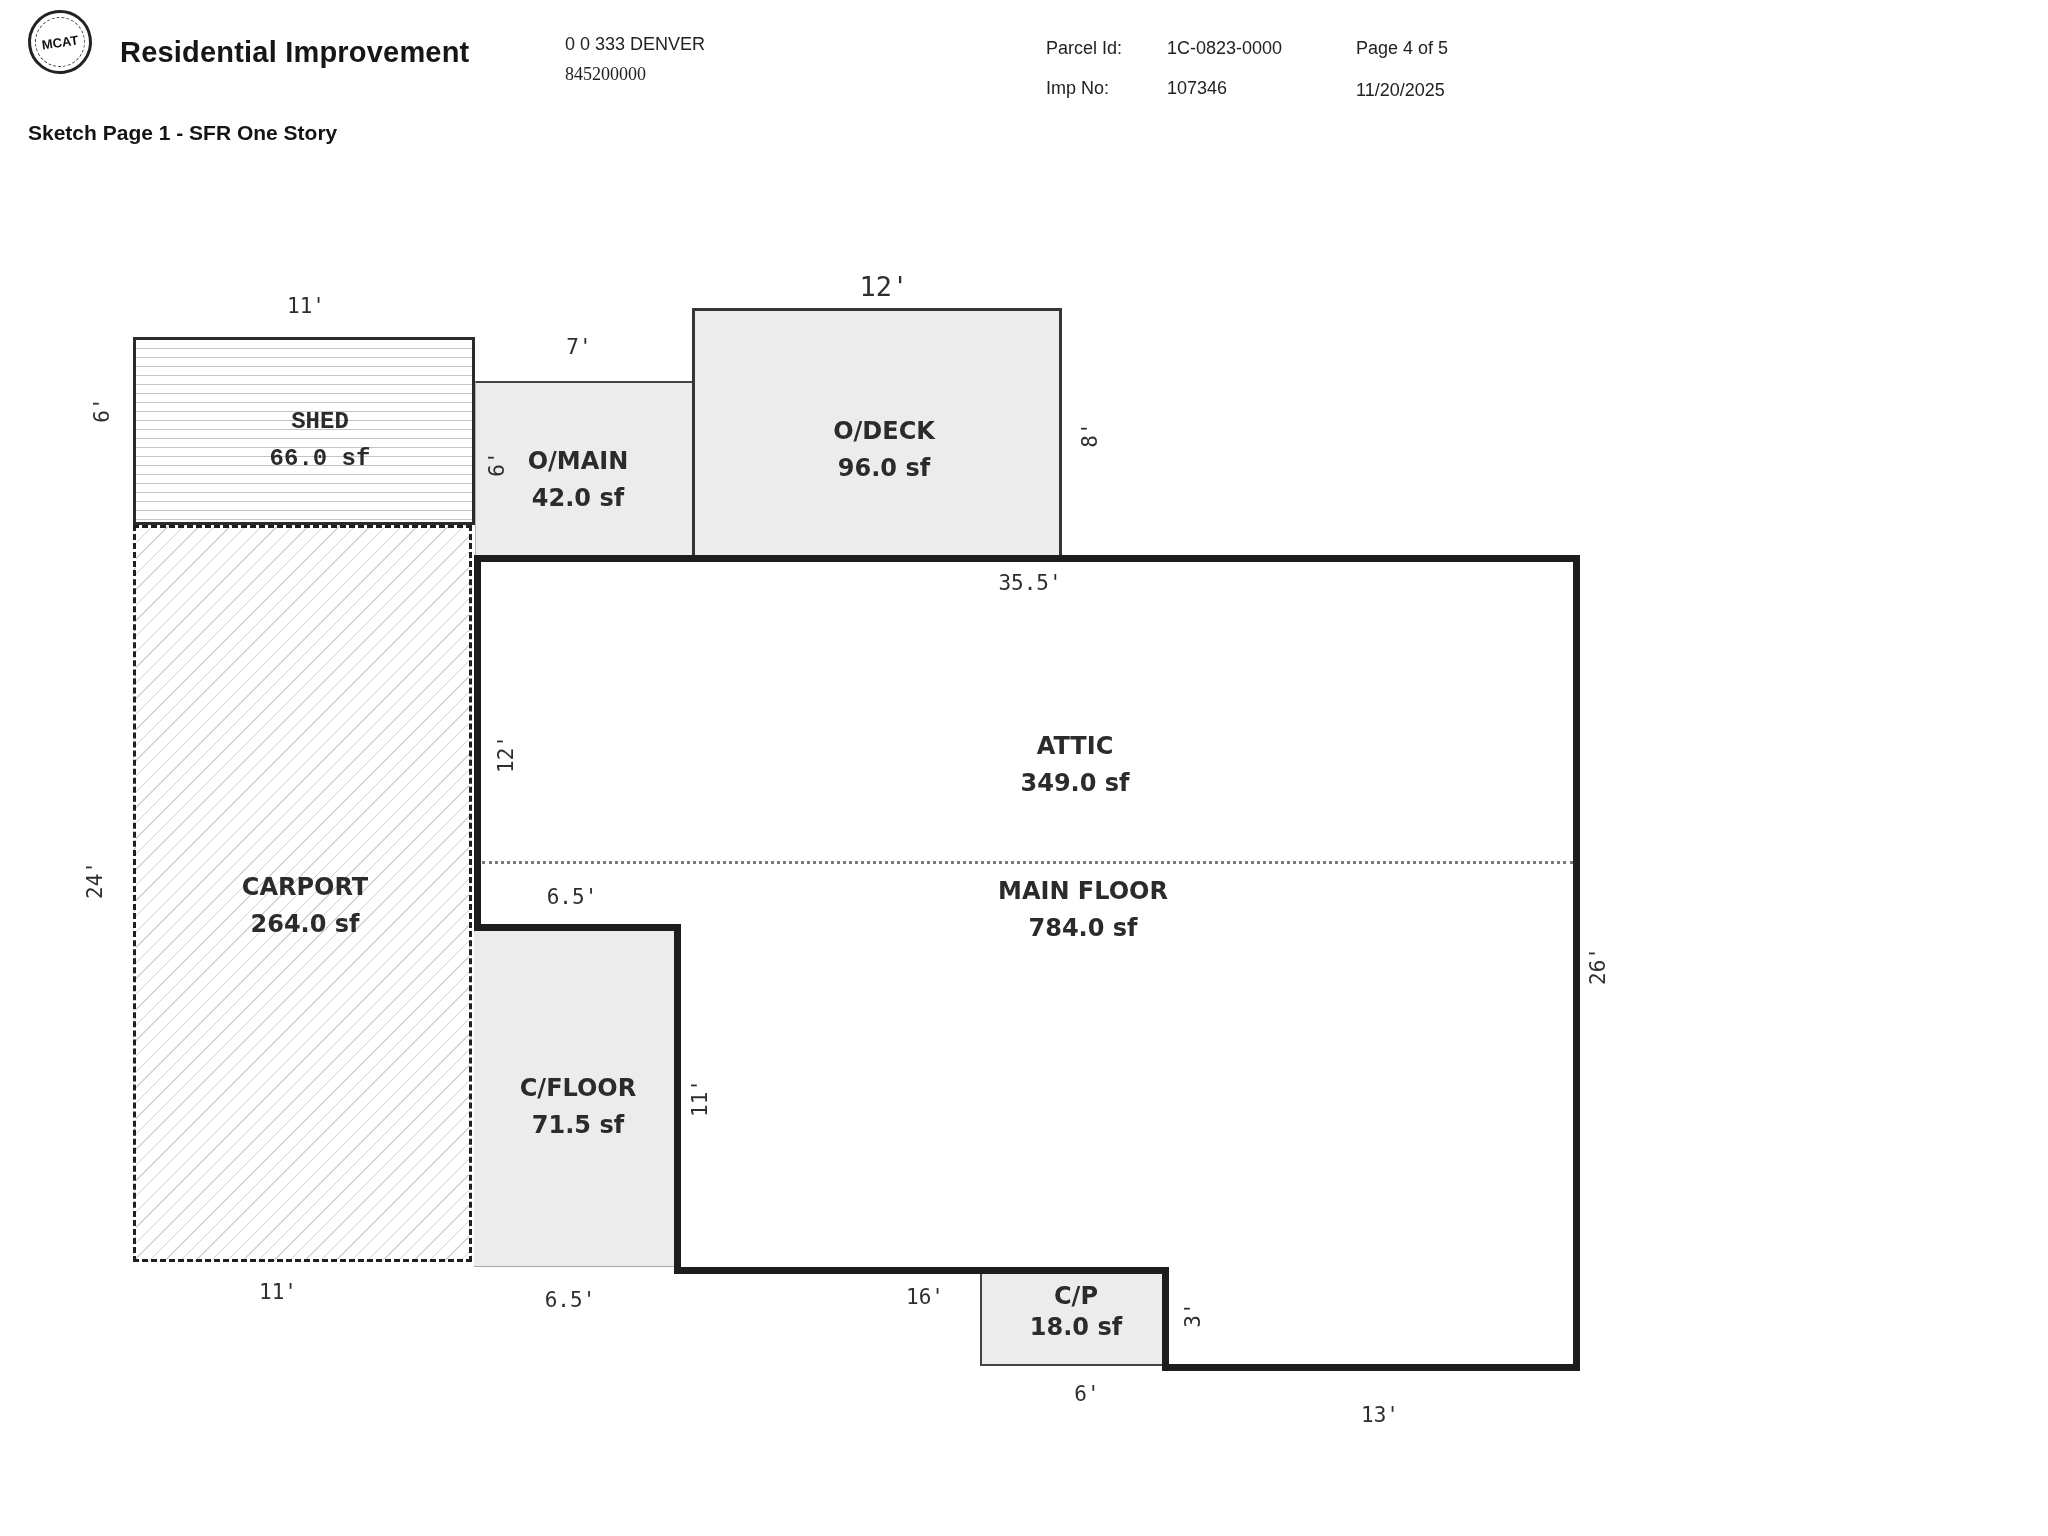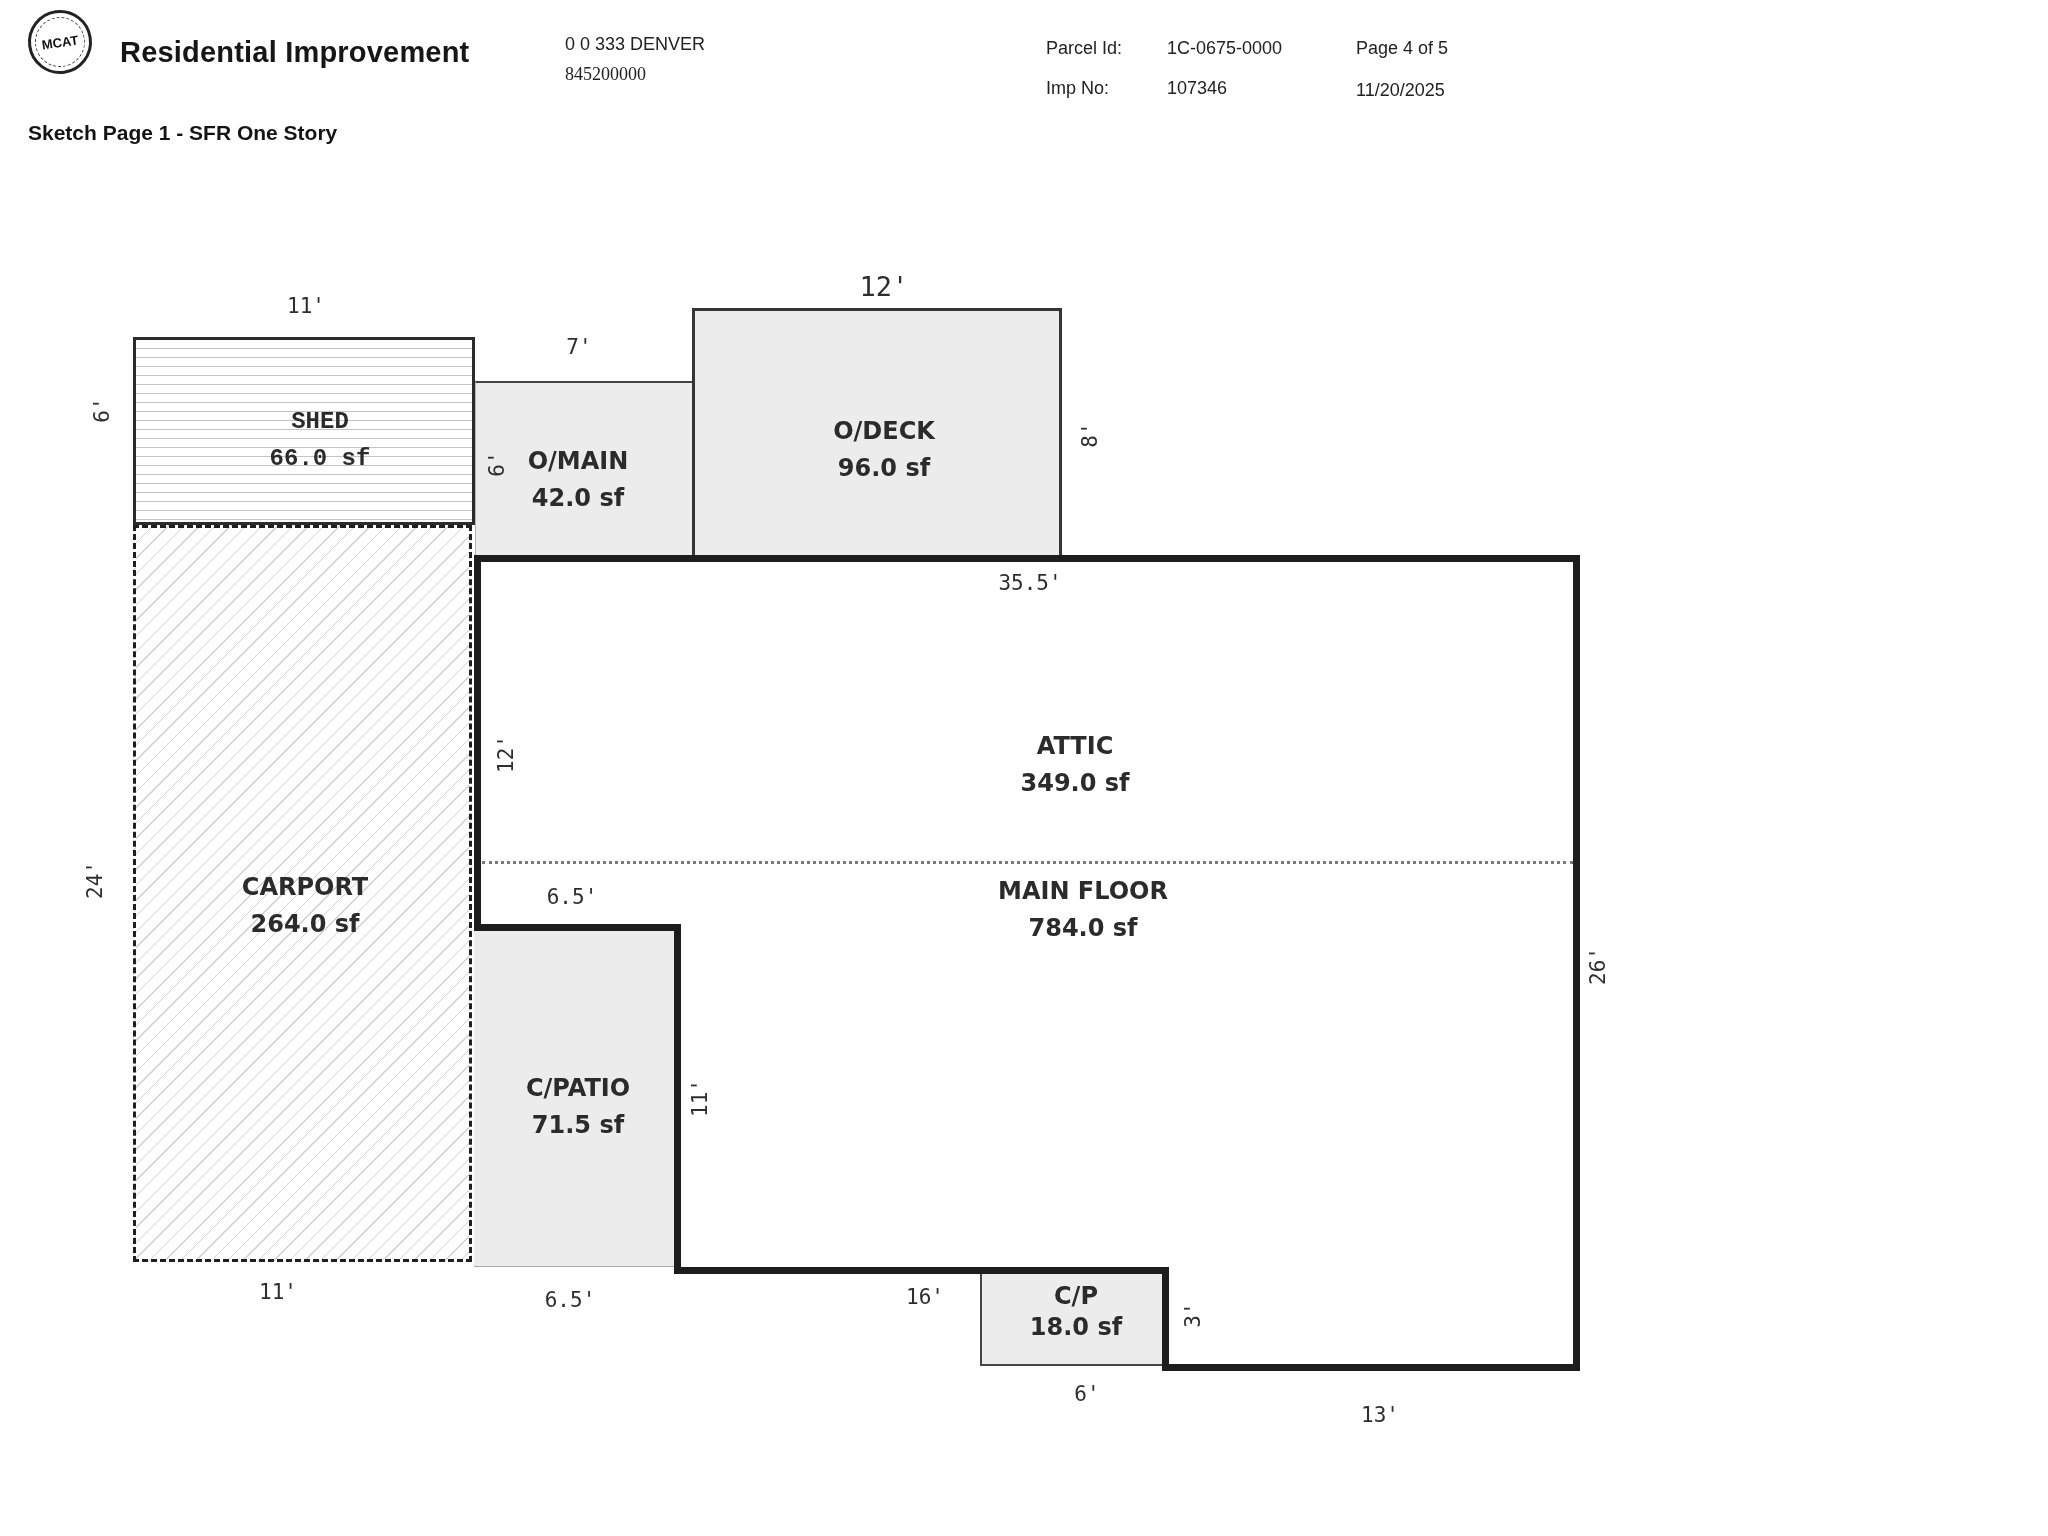--- a/index.html
+++ b/index.html
@@ -65,21 +65,21 @@
 
   <div class="logo">
     <div class="logo-inner">
       <span class="logo-txt">MCAT</span>
     </div>
   </div>
   <div class="hdr-title">Residential Improvement</div>
   <div class="hdr-addr1">0 0 333 DENVER</div>
   <div class="hdr-addr2">845200000</div>
   <div class="hdr-lbl" style="left:1046px;top:38px;">Parcel Id:</div>
-  <div class="hdr-val" style="left:1167px;top:38px;">1C-0675-0000</div>
+  <div class="hdr-val" style="left:1167px;top:38px;">1C-0823-0000</div>
   <div class="hdr-lbl" style="left:1046px;top:78px;">Imp No:</div>
   <div class="hdr-val" style="left:1167px;top:78px;">107346</div>
   <div class="hdr-val" style="left:1356px;top:38px;">Page 4 of 5</div>
   <div class="hdr-val" style="left:1356px;top:80px;">11/20/2025</div>
   <div class="sk-title">Sketch Page 1 - SFR One Story</div>
 
   <div class="region shed-fill"></div>
   <div class="region patio-fill"></div>
   <div class="region deck-fill"></div>
   <div class="region carport-fill"></div>
@@ -114,21 +114,21 @@
   </div>
   <div class="room" style="left:1075px;top:757px;margin-top:8px;">
     <div>ATTIC</div>
     <div>349.0 sf</div>
   </div>
   <div class="room" style="left:1083px;top:910px;">
     <div>MAIN FLOOR</div>
     <div>784.0 sf</div>
   </div>
   <div class="room" style="left:578px;top:1107px;">
-    <div>C/PATIO</div>
+    <div>C/FLOOR</div>
     <div>71.5 sf</div>
   </div>
   <div class="room" style="left:1076px;top:1312px;line-height:31px;">
     <div>C/P</div>
     <div>18.0 sf</div>
   </div>
 
   <div class="dim" style="left:306px;top:306px;">11'</div>
   <div class="dim rot" style="left:102px;top:410px;">6'</div>
   <div class="dim" style="left:579px;top:347px;">7'</div>

